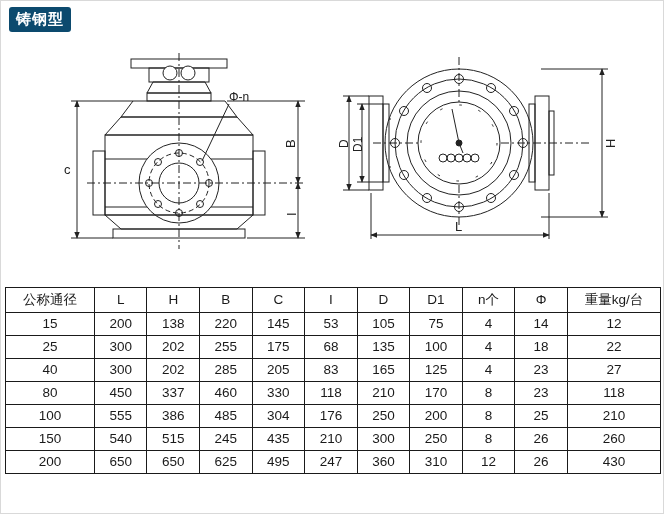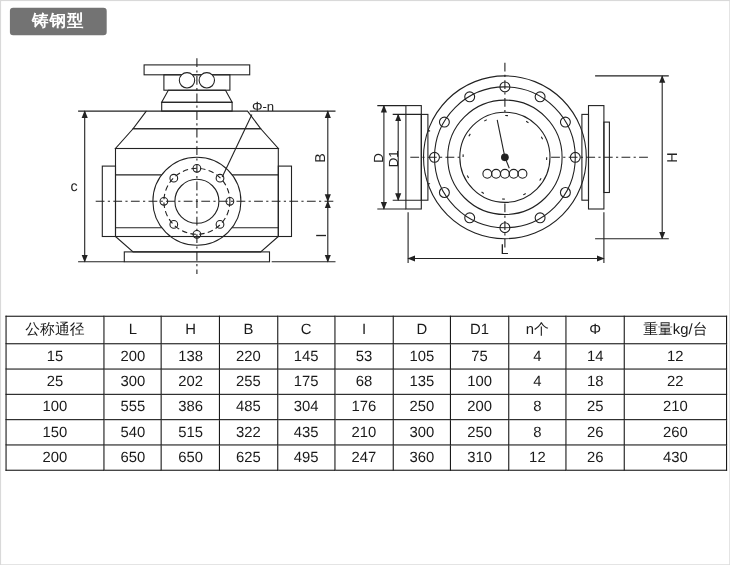--- a/index.html
+++ b/index.html
@@ -1,19 +1,19 @@
 <!DOCTYPE html>
 <html><head>
 <meta charset="utf-8">
 <style>
   html,body{margin:0;padding:0;background:#fff;}
   body{font-family:"Liberation Sans","DejaVu Sans",sans-serif;color:#1a1a1a;}
   .page{position:relative;width:664px;height:514px;background:#fff;border:1px solid #d9d9d9;box-sizing:border-box;overflow:hidden;}
-  .badge{position:absolute;left:8px;top:6px;background:#737373;color:#fff;font-weight:bold;
-         font-size:15px;padding:3px 20px;border-radius:3px;letter-spacing:1px;z-index:2;}
+  .badge{position:absolute;left:8px;top:6px;background:#0c4a6e;color:#fff;font-weight:bold;
+         font-size:15px;padding:3px 7px;border-radius:3px;letter-spacing:1px;z-index:2;}
   .drawings{position:absolute;left:0;top:0;}
   .spec-table{position:absolute;left:4px;top:286px;width:656px;border-collapse:collapse;table-layout:fixed;
               font-size:13.5px;text-align:center;}
   .spec-table th,.spec-table td{border:1px solid #1a1a1a;padding:0;height:22px;line-height:22px;
               overflow:hidden;white-space:nowrap;}
   .spec-table th{font-weight:normal;height:24px;}
   svg text{font-family:"Liberation Sans","DejaVu Sans",sans-serif;}
 </style>
 </head>
 <body>
@@ -235,37 +235,63 @@
           <td>255</td>
           <td>175</td>
           <td>68</td>
           <td>135</td>
           <td>100</td>
           <td>4</td>
           <td>18</td>
           <td>22</td>
         </tr>
         <tr>
+          <td>40</td>
+          <td>300</td>
+          <td>202</td>
+          <td>285</td>
+          <td>205</td>
+          <td>83</td>
+          <td>165</td>
+          <td>125</td>
+          <td>4</td>
+          <td>23</td>
+          <td>27</td>
+        </tr>
+        <tr>
+          <td>80</td>
+          <td>450</td>
+          <td>337</td>
+          <td>460</td>
+          <td>330</td>
+          <td>118</td>
+          <td>210</td>
+          <td>170</td>
+          <td>8</td>
+          <td>23</td>
+          <td>118</td>
+        </tr>
+        <tr>
           <td>100</td>
           <td>555</td>
           <td>386</td>
           <td>485</td>
           <td>304</td>
           <td>176</td>
           <td>250</td>
           <td>200</td>
           <td>8</td>
           <td>25</td>
           <td>210</td>
         </tr>
         <tr>
           <td>150</td>
           <td>540</td>
           <td>515</td>
-          <td>322</td>
+          <td>245</td>
           <td>435</td>
           <td>210</td>
           <td>300</td>
           <td>250</td>
           <td>8</td>
           <td>26</td>
           <td>260</td>
         </tr>
         <tr>
           <td>200</td>

